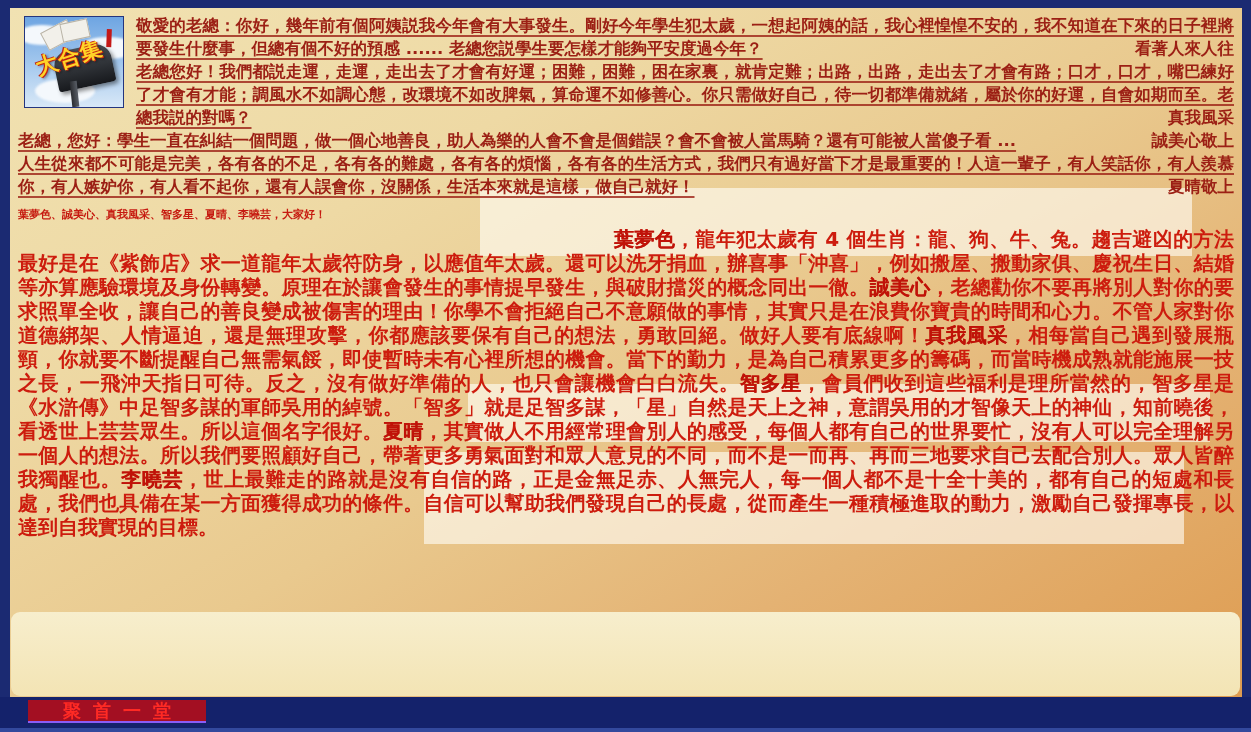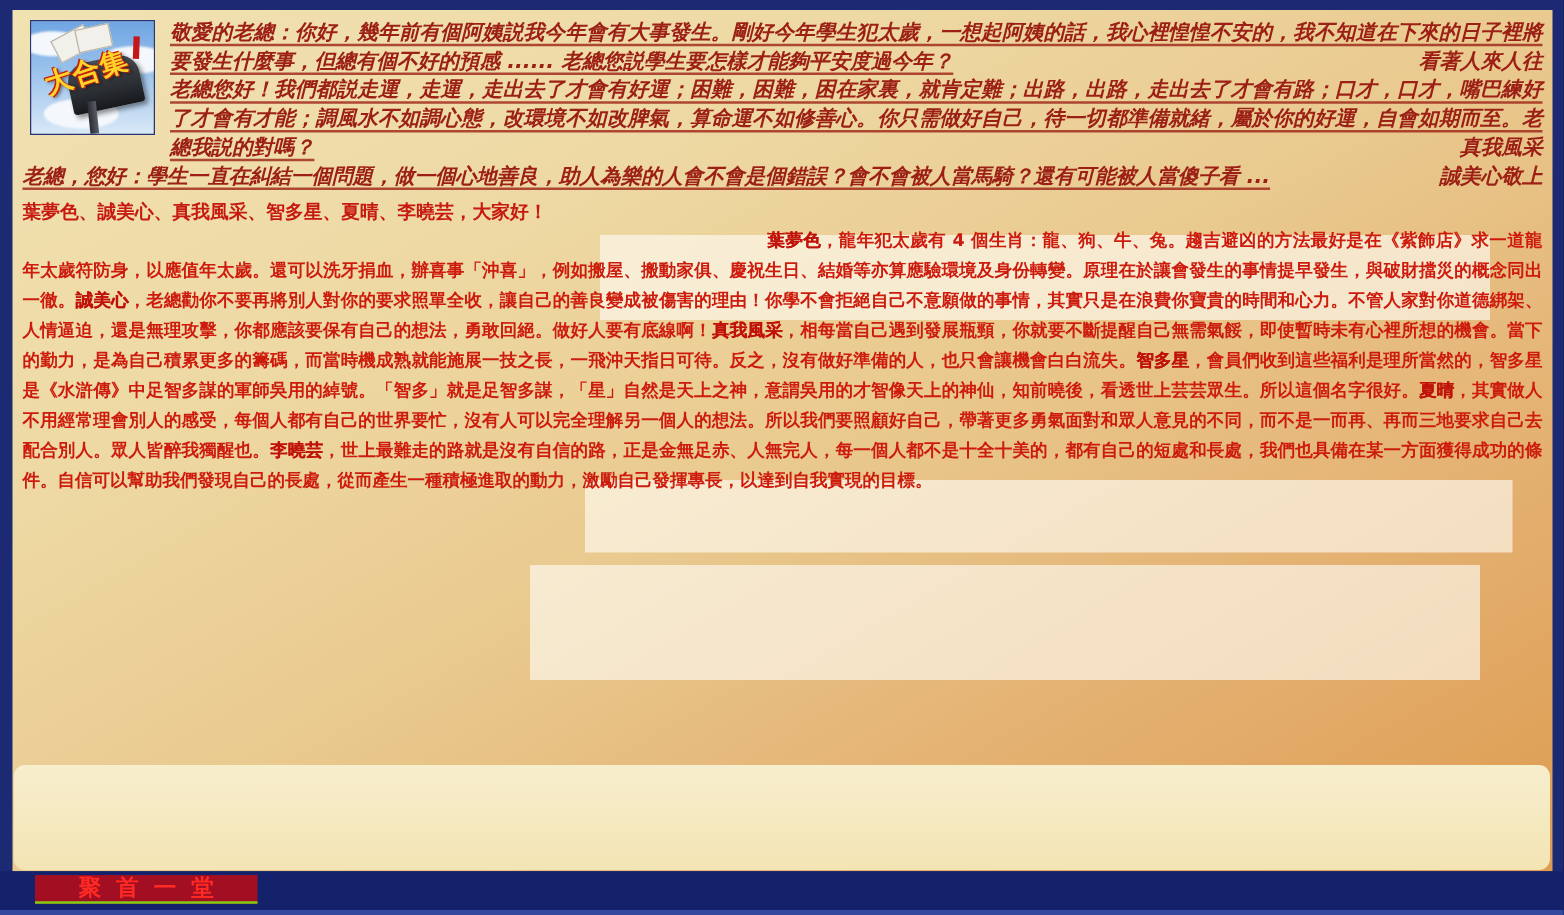--- a/index.html
+++ b/index.html
@@ -47,47 +47,47 @@
   .photo-label {
     position:absolute; left:10px; top:26px; z-index:2;
     font-size:22px; color:#ffd428; letter-spacing:1px;
     transform:rotate(-18deg);
     text-shadow:1px 1px 0 #c42310, -1px -1px 0 #c42310, 2px 2px 3px rgba(0,0,0,.5);
   }
   .mailpost { position:absolute; left:46px; top:64px; width:7px; height:26px; background:linear-gradient(90deg,#2a2c30,#595e66); transform:rotate(-6deg); }
   p.letter {
     color:#9c2015; font-size:16.5px; line-height:23px;
     text-decoration:underline; text-decoration-thickness:1.5px;
-    text-underline-offset:4px; text-decoration-color:rgba(156,32,21,.8);font-style:italic;
+    text-underline-offset:4px; text-decoration-color:rgba(156,32,21,.8);
   }
   p.letter .sig { float:right; padding-left:14px; }
   p.greeting {
-    color:#c61a10; font-size:15px; line-height:24px; margin-top:5px;
-    text-align:left; clear:both;
+    color:#c61a10; font-size:11px; line-height:24px; margin-top:5px;
+    text-align:left; clear:both;font-family:Liberation Mono, monospace;
   }
   p.reply {
-    color:#cd1c0e; font-size:14px; line-height:24px; text-indent:49%;
+    color:#cd1c0e; font-size:20px; line-height:24px; text-indent:49%;
   }
   p.reply .rname { font-weight:900; color:#c01208; text-shadow:0.4px 0 0 #c01208; }
   .empty-panel {
     position:absolute; left:1px; top:604px; width:1229px; height:84px; z-index:2;
     background:linear-gradient(180deg,#f7eecd 0%, #f3e4b4 100%);
     border-radius:9px;
   }
   .footer {
     position:absolute; left:0; bottom:0; width:1251px; height:35px;
     background:#14226b;
   }
   .footer::after {
     content:""; position:absolute; left:0; bottom:0; width:100%; height:4px;
     background:#33499d;
   }
   .banner {
     position:absolute; left:28px; top:3px; width:178px; height:23px;
-    background:#a30f22; border-bottom:2px solid #84cc16;
+    background:#a30f22; border-bottom:2px solid #8b5cf6;
     display:flex; align-items:center; justify-content:center;
   }
   .banner span {
     color:#ff2a24; font-size:18px; letter-spacing:12px; text-indent:12px;
     line-height:1;
   }
 </style>
 </head>
 <body>
 
@@ -107,20 +107,21 @@
         <div class="mailbox">
           <div class="mailflag"></div>
         </div>
         <div class="mailpost"></div>
         <span class="photo-label">大合集</span>
       </div>
 
       <p class="letter"><span>敬愛的老總：你好，幾年前有個阿姨説我今年會有大事發生。剛好今年學生犯太歲，一想起阿姨的話，我心裡惶惶不安的，我不知道在下來的日子裡將要發生什麼事，但總有個不好的預感 ...... 老總您説學生要怎樣才能夠平安度過今年？</span><span class="sig">看著人來人往</span></p>
       <p class="letter"><span>老總您好！我們都説走運，走運，走出去了才會有好運；困難，困難，困在家裏，就肯定難；出路，出路，走出去了才會有路；口才，口才，嘴巴練好了才會有才能；調風水不如調心態，改環境不如改脾氣，算命運不如修善心。你只需做好自己，待一切都準備就緒，屬於你的好運，自會如期而至。老總我説的對嗎？</span><span class="sig">真我風采</span></p>
       <p class="letter"><span>老總，您好：學生一直在糾結一個問題，做一個心地善良，助人為樂的人會不會是個錯誤？會不會被人當馬騎？還有可能被人當傻子看 ...</span><span class="sig">誠美心敬上</span></p>
+      <p class="letter"><span>人生從來都不可能是完美，各有各的不足，各有各的難處，各有各的煩惱，各有各的生活方式，我們只有過好當下才是最重要的！人這一輩子，有人笑話你，有人羨慕你，有人嫉妒你，有人看不起你，還有人誤會你，沒關係，生活本來就是這樣，做自己就好！</span><span class="sig">夏晴敬上</span></p>
 
       <p class="greeting">葉夢色、誠美心、真我風采、智多星、夏晴、李曉芸，大家好！</p>
 
       <p class="reply"><span class="rname">葉夢色</span><span>，龍年犯太歲有 4 個生肖：龍、狗、牛、兔。趨吉避凶的方法最好是在《紫飾店》求一道龍年太歲符防身，以應值年太歲。還可以洗牙捐血，辦喜事「沖喜」，例如搬屋、搬動家俱、慶祝生日、結婚等亦算應驗環境及身份轉變。原理在於讓會發生的事情提早發生，與破財擋災的概念同出一徹。</span><span class="rname">誠美心</span><span>，老總勸你不要再將別人對你的要求照單全收，讓自己的善良變成被傷害的理由！你學不會拒絕自己不意願做的事情，其實只是在浪費你寶貴的時間和心力。不管人家對你道德綁架、人情逼迫，還是無理攻擊，你都應該要保有自己的想法，勇敢回絕。做好人要有底線啊！</span><span class="rname">真我風采</span><span>，相每當自己遇到發展瓶頸，你就要不斷提醒自己無需氣餒，即使暫時未有心裡所想的機會。當下的勤力，是為自己積累更多的籌碼，而當時機成熟就能施展一技之長，一飛沖天指日可待。反之，沒有做好準備的人，也只會讓機會白白流失。</span><span class="rname">智多星</span><span>，會員們收到這些福利是理所當然的，智多星是《水滸傳》中足智多謀的軍師吳用的綽號。「智多」就是足智多謀，「星」自然是天上之神，意謂吳用的才智像天上的神仙，知前曉後，看透世上芸芸眾生。所以這個名字很好。</span><span class="rname">夏晴</span><span>，其實做人不用經常理會別人的感受，每個人都有自己的世界要忙，沒有人可以完全理解另一個人的想法。所以我們要照顧好自己，帶著更多勇氣面對和眾人意見的不同，而不是一而再、再而三地要求自己去配合別人。眾人皆醉我獨醒也。</span><span class="rname">李曉芸</span><span>，世上最難走的路就是沒有自信的路，正是金無足赤、人無完人，每一個人都不是十全十美的，都有自己的短處和長處，我們也具備在某一方面獲得成功的條件。自信可以幫助我們發現自己的長處，從而產生一種積極進取的動力，激勵自己發揮專長，以達到自我實現的目標。</span></p>
     </div>
 
     <div class="empty-panel"></div>
   </div>
 
   <div class="footer">

